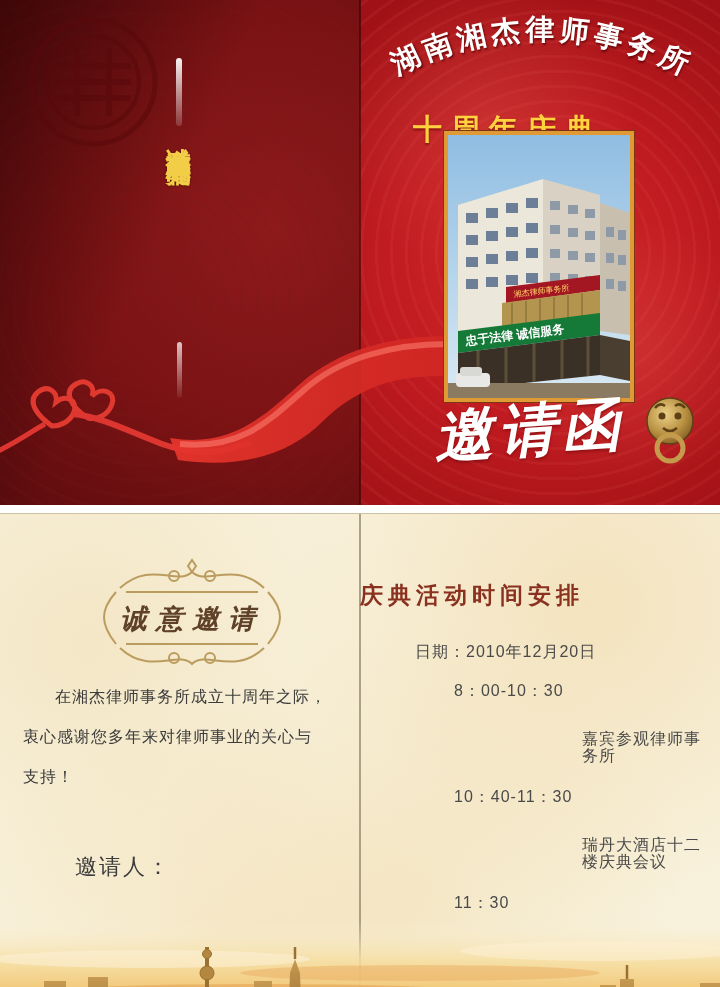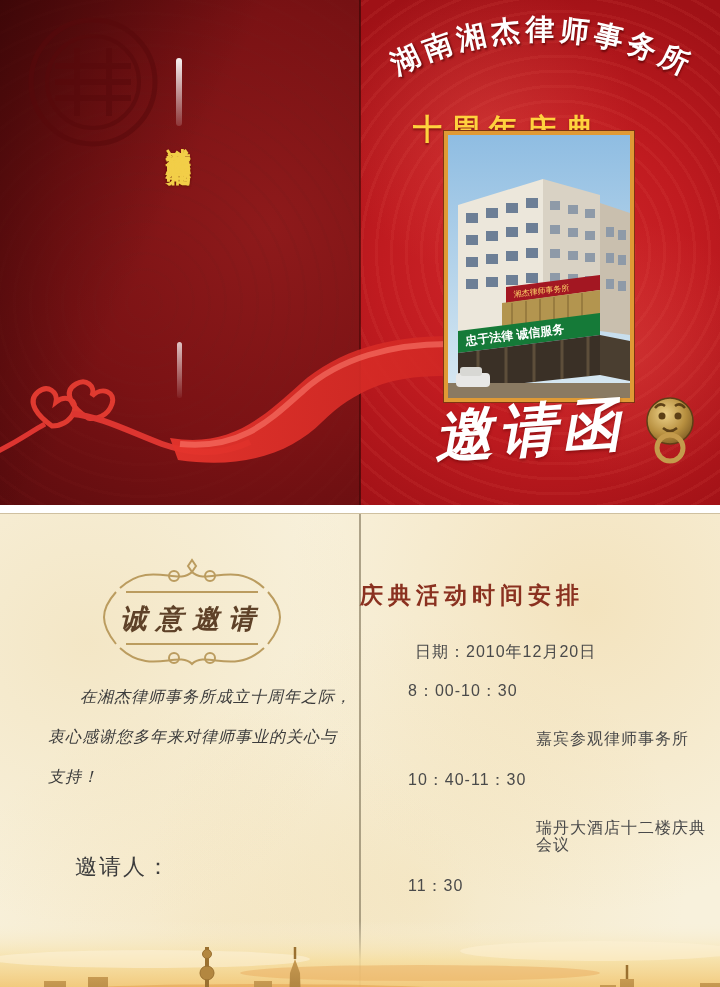--- a/index.html
+++ b/index.html
@@ -64,32 +64,32 @@
       radial-gradient(circle at 58% 72%, rgba(236,210,150,.30), transparent 48%),
       radial-gradient(circle at 30% 88%, rgba(240,212,152,.32), transparent 40%),
       #f8f1dc;}
   .inner-divider{position:absolute;left:359px;top:0;width:2px;height:100%;
     background:#8d8166;opacity:.7;}
 
   .cartouche{position:absolute;left:80px;top:38px;width:225px;height:126px;}
   .cartouche text{font-family:"DejaVu Serif",serif;font-style:italic;font-weight:bold;
     font-size:27px;letter-spacing:9px;fill:#5e4128;}
 
-  .invite-body{position:absolute;left:48px;top:163px;width:305px;font-style:italic;}
+  .invite-body{position:absolute;left:23px;top:163px;width:305px;}
   .invite-body p{margin:0;font-size:16px;line-height:40px;letter-spacing:1px;
     color:#3c3c3c;text-indent:2em;}
   .inviter{position:absolute;left:75px;top:338px;font-size:22px;letter-spacing:2px;color:#3c3c3c;}
 
   .sched-title{position:absolute;left:360px;top:66px;width:360px;
     font-size:23px;font-weight:bold;letter-spacing:5px;color:#8a3120;}
   .sched-date{position:absolute;left:415px;top:128px;font-size:16px;letter-spacing:1px;color:#4a4a4a;}
   .sched-list{position:absolute;left:408px;top:168px;width:300px;display:flex;
     flex-direction:column;gap:24px;list-style:none;margin:0;padding:0;}
   .sched-row{display:flex;font-size:16px;line-height:17px;letter-spacing:1px;color:#4a4a4a;}
-  .sched-time{width:128px;flex:0 0 128px;}
+  .sched-time{width:128px;flex:0 0 128px;margin-left:46px;}
   .sched-event{flex:1;margin-top:48px;}
 
   .skyline{position:absolute;left:0;bottom:0;width:720px;height:110px;}
 </style>
 </head>
 <body>
 
 <div class="card">
 
   <div class="cover">

